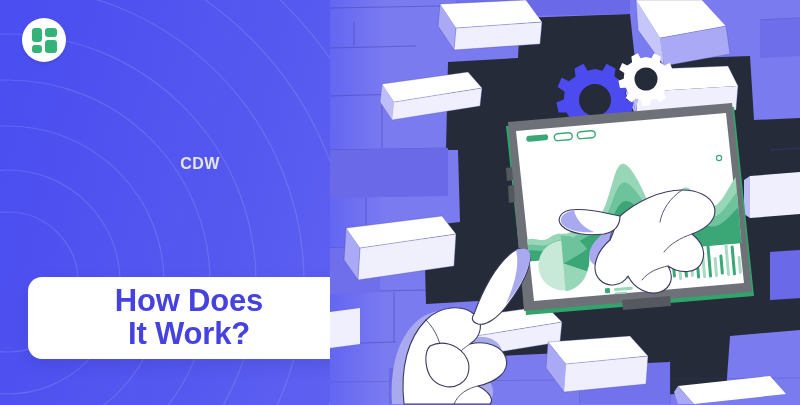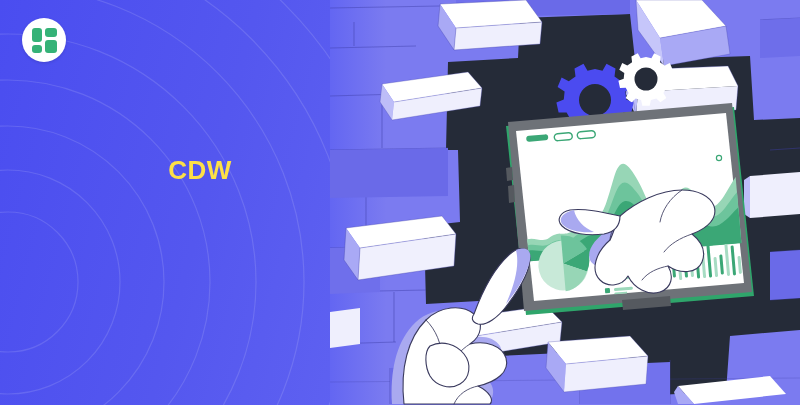--- a/index.html
+++ b/index.html
@@ -24,21 +24,21 @@
     position:relative;width:25px;height:25px;
   }
   .logo-grid i{position:absolute;background:#35B277;border-radius:3px;display:block;}
   .lg-tl{left:0;top:0;width:10px;height:14px;}
   .lg-tr{left:13px;top:0;width:12px;height:9px;}
   .lg-bl{left:0;top:17px;width:10px;height:8px;}
   .lg-br{left:13px;top:12px;width:12px;height:13px;}
 
   .brand-text{
     position:absolute;left:0;top:155px;width:400px;text-align:center;
-    color:#fde047;font-size:26px;font-weight:bold;letter-spacing:.5px;
+    color:#e5e5e5;font-size:16px;font-weight:bold;letter-spacing:.5px;
   }
   .cta-card{
     position:absolute;left:28px;top:277px;width:322px;height:82px;
     background:#ffffff;border-radius:14px;
     display:flex;align-items:center;justify-content:center;
     box-shadow:0 6px 16px rgba(30,24,110,.14);
   }
   .cta-card .cta-text{
     color:#4642E0;font-size:31px;font-weight:bold;line-height:1.06;
     text-align:center;letter-spacing:-0.2px;
@@ -75,20 +75,26 @@
     <span class="logo-grid">
       <i class="lg-tl"></i>
       <i class="lg-tr"></i>
       <i class="lg-bl"></i>
       <i class="lg-br"></i>
     </span>
   </div>
 
   <div class="brand-text">CDW</div>
 
+  <div class="cta-card">
+    <div class="cta-text">
+      <span class="l1">How Does</span>
+      <span class="l2">It Work?</span>
+    </div>
+  </div>
 
   <div class="illus">
   <svg width="470" height="405" viewBox="0 0 470 405">
     <defs>
       <clipPath id="clipStage">
             <rect x="0" y="0" width="470" height="405"></rect>
           </clipPath>
       <clipPath id="screenClip">
         <path d="M182,127 L400,112 L415,285 L205,300 Z"></path>
       </clipPath>

